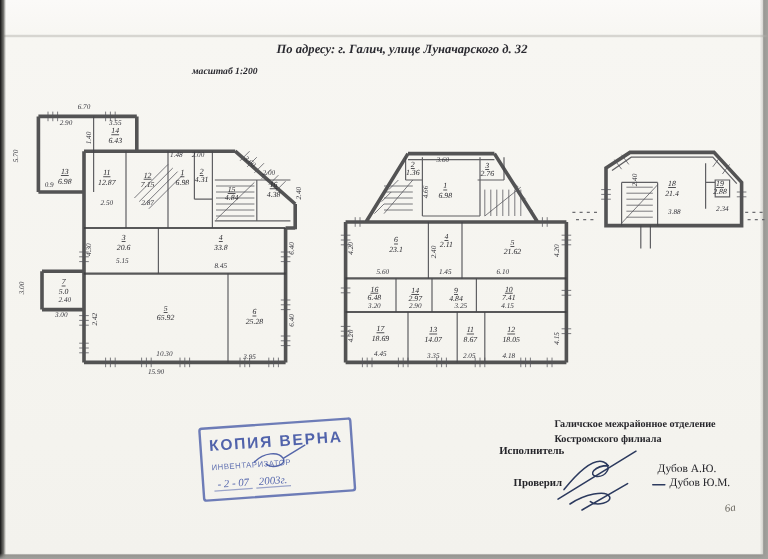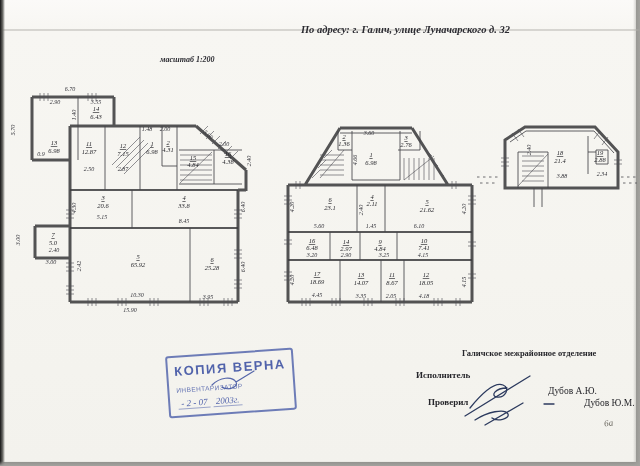--- a/index.html
+++ b/index.html
@@ -22,38 +22,38 @@
   .h{stroke:#54545a;stroke-width:.8;fill:none;opacity:.8}
   .dash{stroke:#55555a;stroke-width:1;fill:none;stroke-dasharray:2.5,3.5;opacity:.85}
   .sig{stroke:#2c3a5e;stroke-width:1.3;fill:none;stroke-linecap:round}
   .sig2{stroke:#4456a2;stroke-width:1.2;fill:none;stroke-linecap:round;opacity:.9}
   text{font-family:"Liberation Serif",serif;fill:#26262b}
   .rn{font:italic 6.5px "Liberation Serif",serif;text-anchor:middle;text-decoration:underline}
   .ra{font:italic 6.5px "Liberation Serif",serif;text-anchor:middle}
   .dm{font:italic 6px "Liberation Serif",serif;text-anchor:middle;fill:#33333a}
   
   .ovl{position:absolute;z-index:3}
-  .title{left:160px;top:24px;width:350px;text-align:right;
+  .title{left:160px;top:36px;width:350px;text-align:center;
          font:bold italic 10.5px "Liberation Serif",serif;color:#2a2a30}
   .subtitle{left:160px;top:55px;width:350px;
          font:bold italic 8px "Liberation Serif",serif;color:#2a2a30}
   .stamp{left:167px;top:352px;width:124px;height:58px;border:2.5px solid rgba(64,84,164,.75);
          border-radius:3px;transform:rotate(-4deg);color:#4054a4}
   .stamp-title{font:bold 13px "Liberation Sans",sans-serif;letter-spacing:1.5px;text-align:center;
          margin-top:6px;opacity:.9;white-space:nowrap}
   .stamp-role{font:6.5px "Liberation Sans",sans-serif;letter-spacing:.4px;margin:5px 0 0 7px;
          display:inline-block;opacity:.8}
   .stamp-date{font:italic 9px "Liberation Serif",serif;margin:2px 0 0 8px;opacity:.9}
   .stamp-date .u{border-bottom:1px solid rgba(64,84,164,.55);padding:0 3px}
   .org{left:462px;top:348px;width:178px;text-align:left;
        font:bold 8.5px "Liberation Serif",serif;line-height:11.5px;color:#26262b}
   .exec{left:416px;top:370px;font:bold 9px "Liberation Serif",serif;color:#26262b}
   .chk{left:428px;top:397px;font:bold 9px "Liberation Serif",serif;color:#26262b}
   .nm1{left:548px;top:386px;font:9.5px "Liberation Serif",serif;color:#26262b}
-  .nm2{left:584px;top:398px;font:9.5px "Liberation Serif",serif;color:#26262b}
+  .nm2{left:558px;top:398px;font:9.5px "Liberation Serif",serif;color:#26262b}
   .fsig{left:455px;top:368px}
   .pagemark{left:604px;top:418px;font:italic 9px "Liberation Serif",serif;color:#6a675f;
             transform:rotate(-8deg)}
 </style>
 </head>
 <body>
 
 <div class="page"></div>
 <div class="scanline"></div>
 
@@ -202,20 +202,21 @@
   <div class="stamp-title">КОПИЯ ВЕРНА</div>
   <span class="stamp-role">ИНВЕНТАРИЗАТОР</span>
   <div class="stamp-date">
     <span class="u">- 2 -  07</span>
     <span class="u">2003г.</span>
   </div>
 </div>
 
 <div class="ovl org">
   <div>Галичское межрайонное отделение</div>
+  <div>Костромского филиала</div>
 </div>
 <div class="ovl exec">Исполнитель</div>
 <div class="ovl chk">Проверил</div>
 <div class="ovl nm1">Дубов А.Ю.</div>
 <div class="ovl nm2">Дубов Ю.М.</div>
 
 <svg class="ovl fsig" width="110" height="62" viewBox="0 0 110 62">
   <path class="sig" d="M15,40 C28,24 40,14 48,17 C56,20 50,30 42,29 C35,28 40,20 52,20"></path>
   <path class="sig" d="M10,48 L75,8"></path>
   <path class="sig" d="M20,52 C32,44 50,40 53,46 C55,51 42,54 37,50 M30,57 L68,35"></path>

